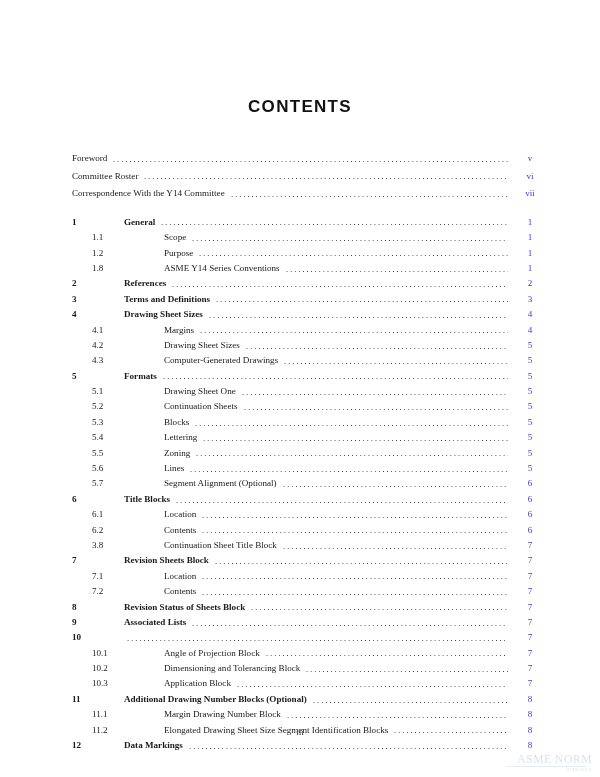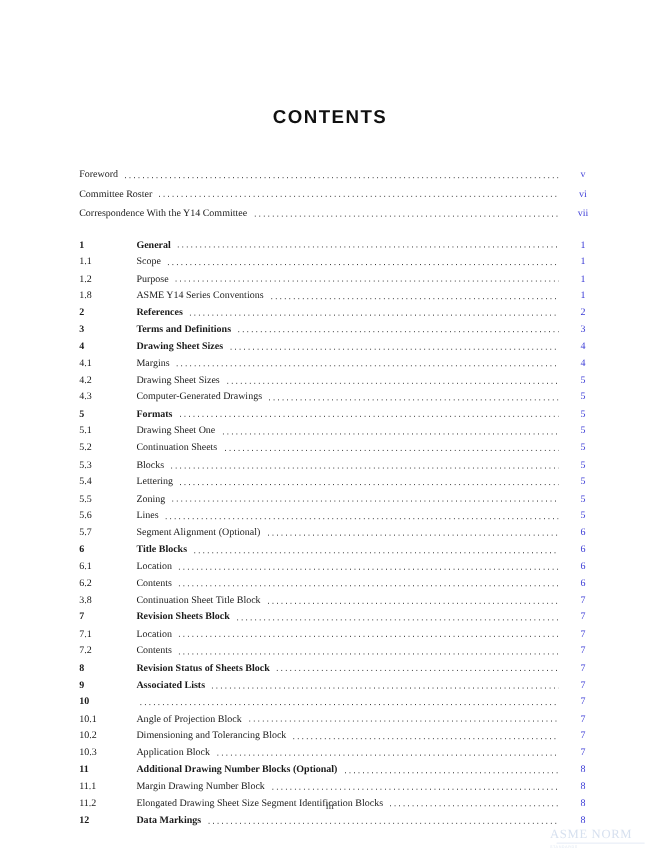--- a/index.html
+++ b/index.html
@@ -103,20 +103,21 @@
   }
 
   
   .lvl1 .num,
   .lvl1 .label {
     font-weight: bold;
   }
   .lvl2 .num,
   .lvl2 .label {
     font-weight: normal;
+    margin-left: 20px;
   }
 
   .front .num {
     width: 0;
     flex: 0 0 0;
   }
   .front .label {
     font-weight: normal;
   }
 
@@ -129,21 +130,21 @@
     text-align: center;
     font-size: 9px;
     color: #333333;
   }
 
   .watermark {
     position: absolute;
     right: 8px;
     bottom: 4px;
     width: 92px;
-    text-align: left;
+    text-align: right;
     opacity: 0.42;
     user-select: none;
   }
   .watermark-main {
     font-family: "Liberation Serif", "DejaVu Serif", serif;
     font-size: 11.5px;
     letter-spacing: 0.6px;
     color: #9fb6d9;
     line-height: 11px;
   }

